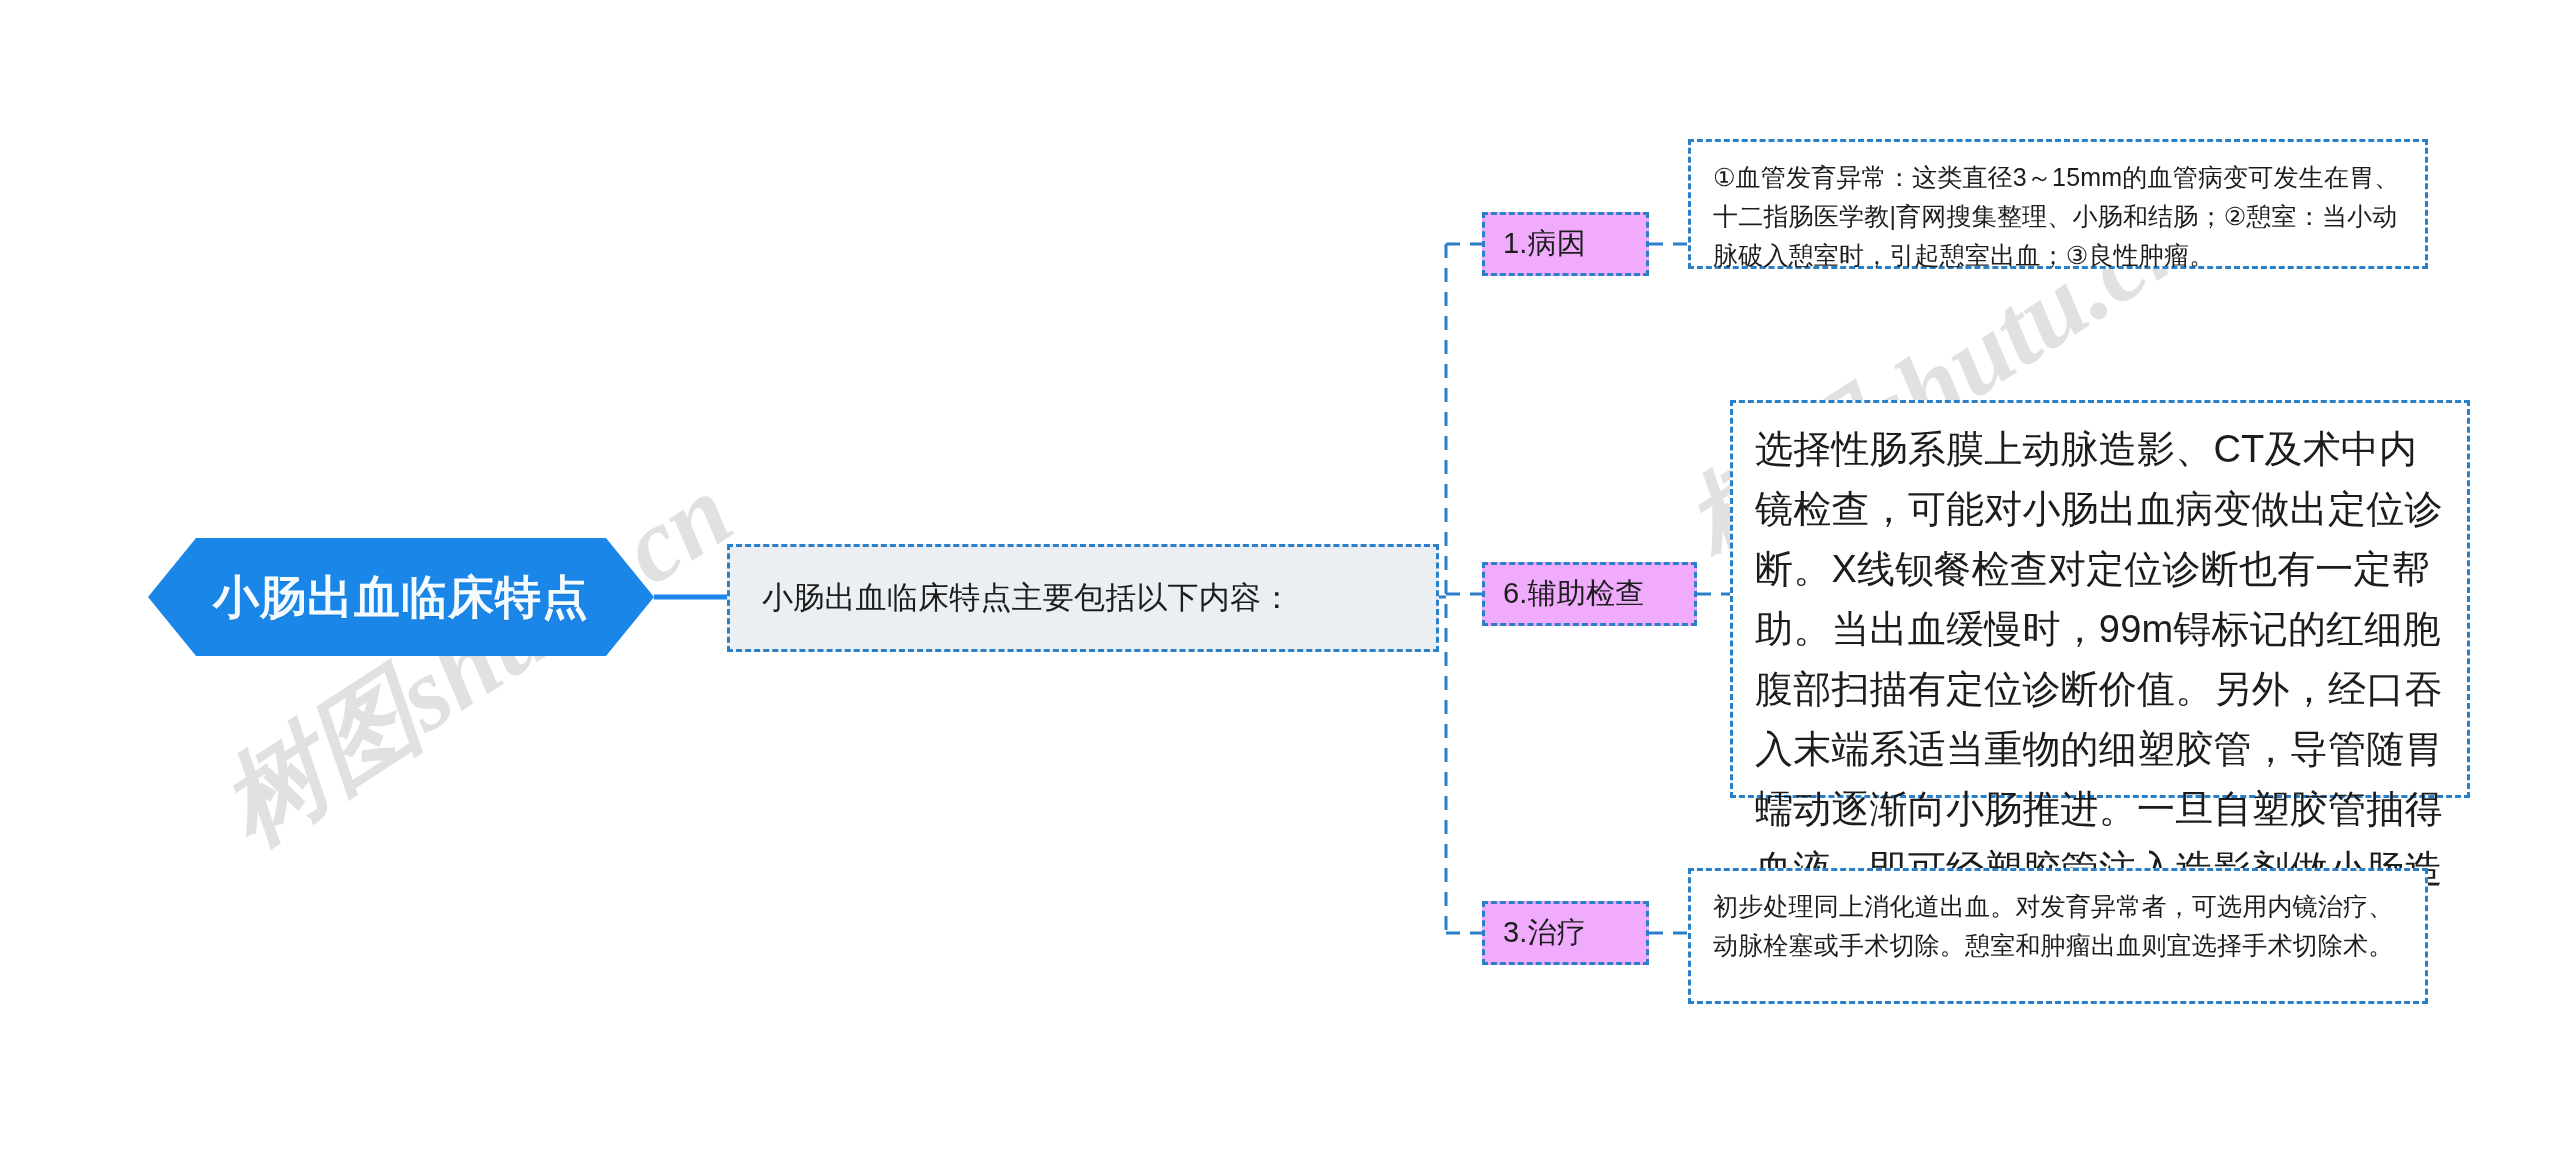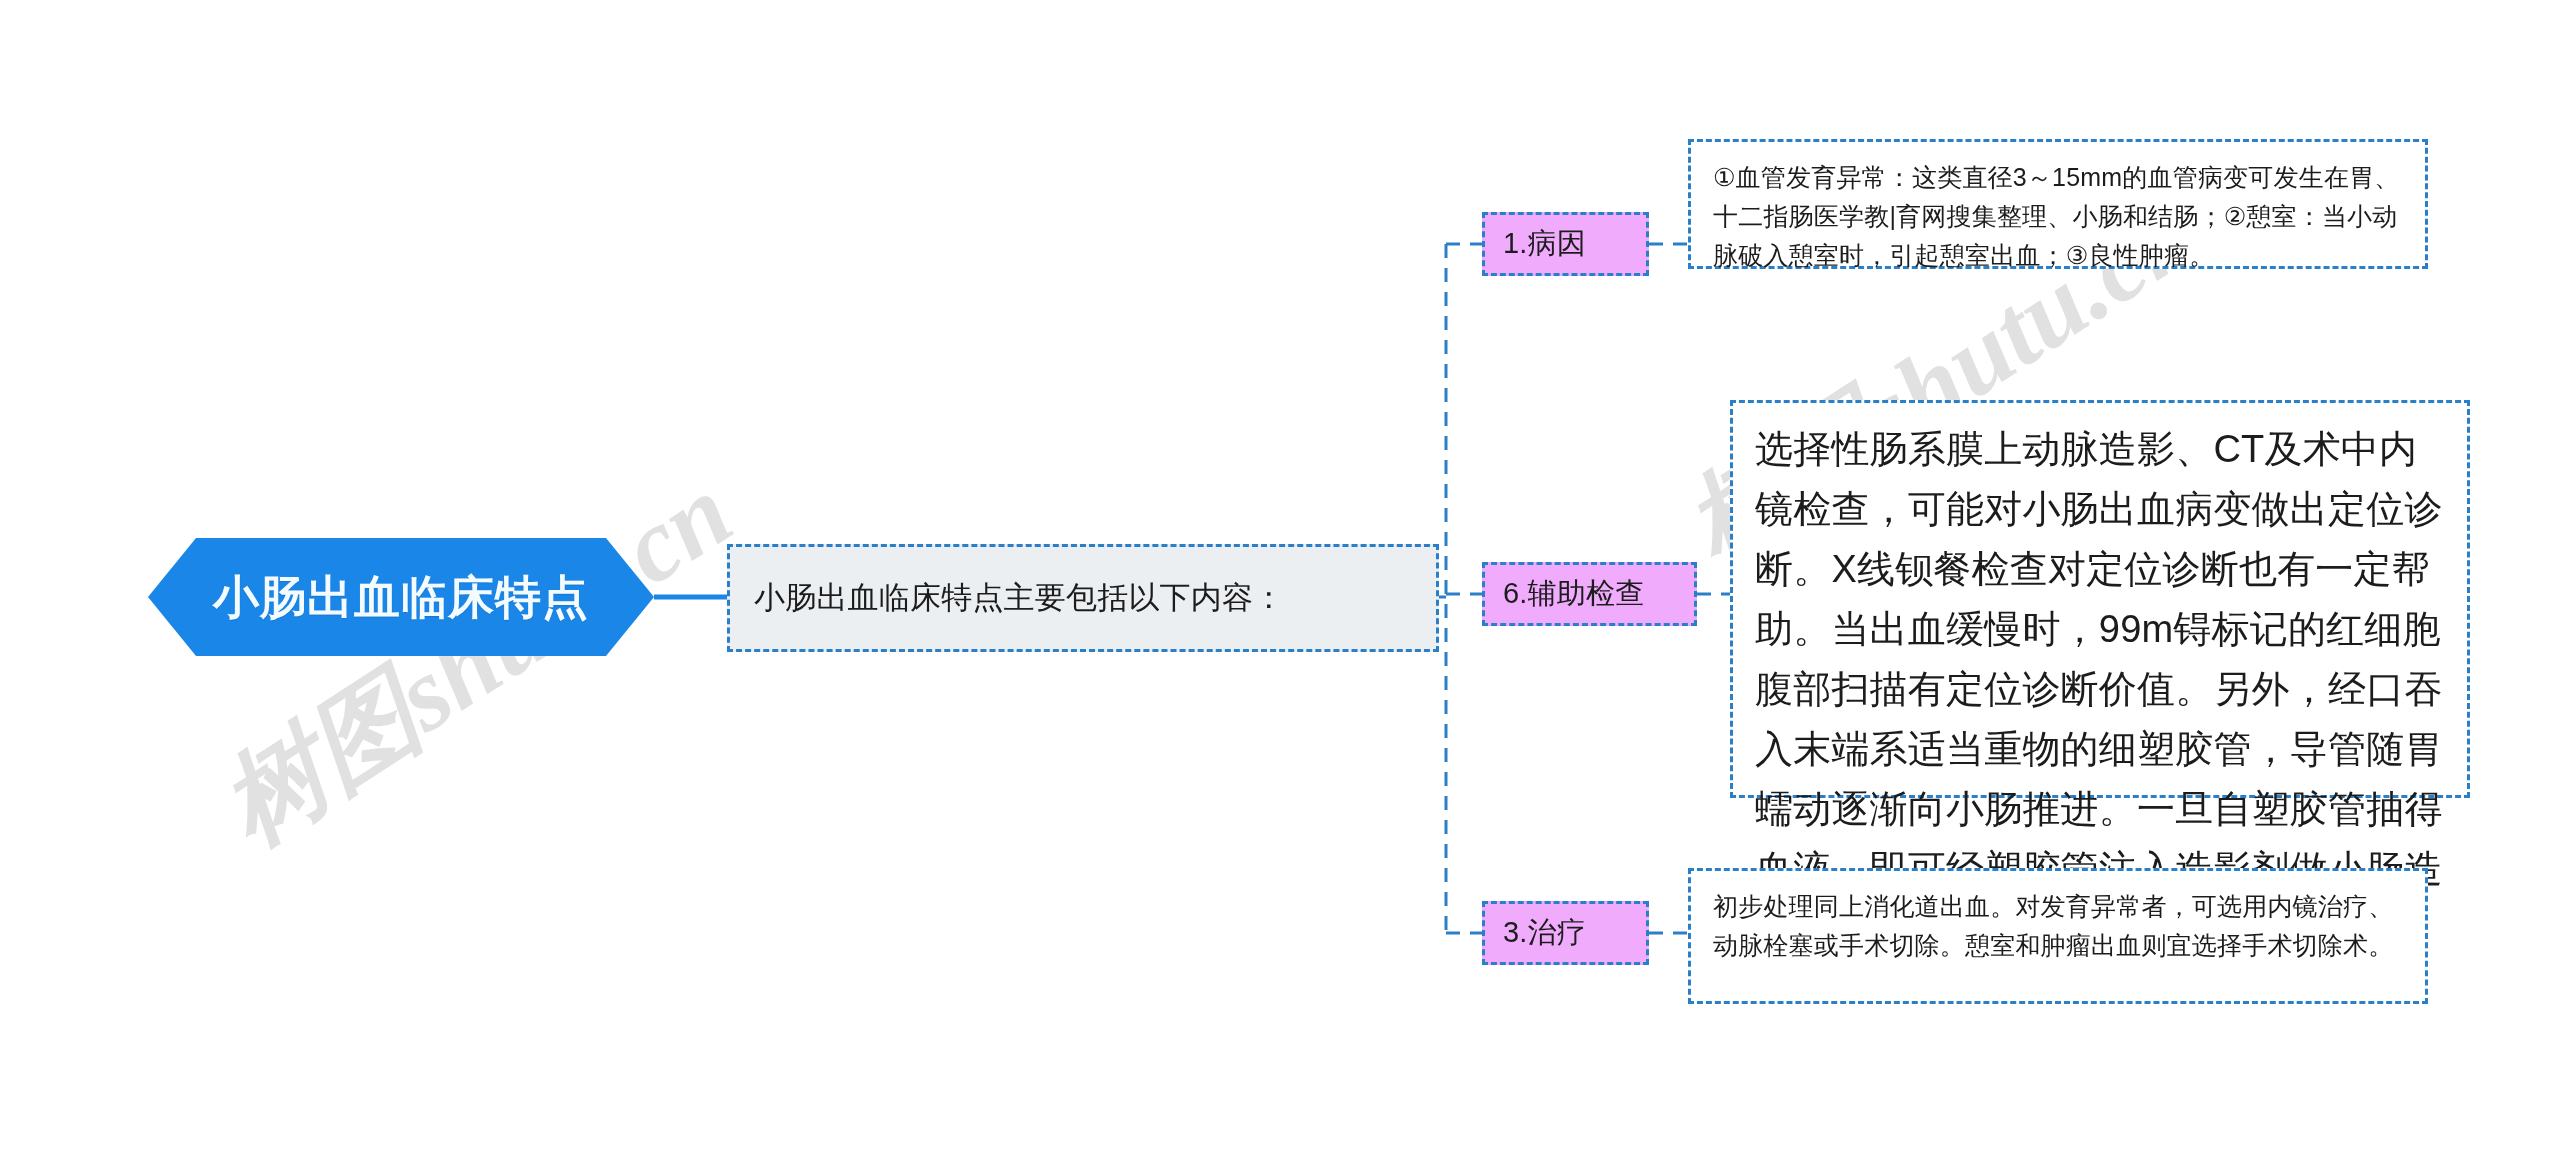--- a/index.html
+++ b/index.html
@@ -89,21 +89,21 @@
     letter-spacing: .2px;
     display: block;
     width: 100%;
   }
 
   
   #summary-box {
     left: 727px; top: 544px;
     width: 712px; height: 108px;
     background: #ebeff2;
-    padding: 12px 22px 12px 24px;
+    padding: 12px 22px 12px 32px;
   }
   #summary-box .txt { font-size: 31px; line-height: 1.50; }
 
   
   .branch-label {
     background: #f0abfc;
     justify-content: flex-start;
     padding: 6px 16px 6px 18px;
   }
   .branch-label .txt {

